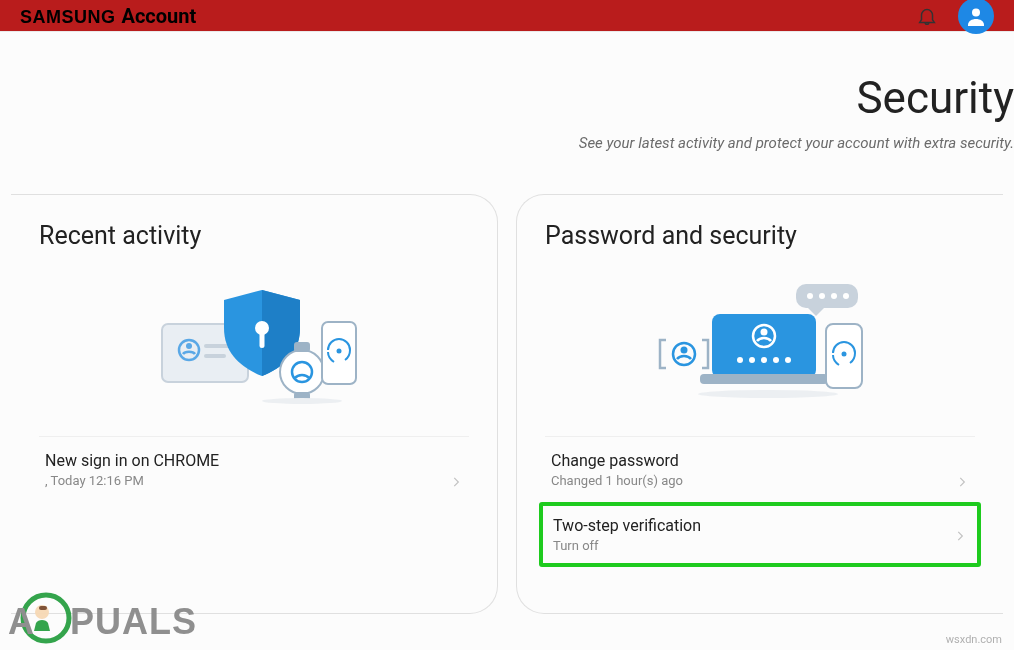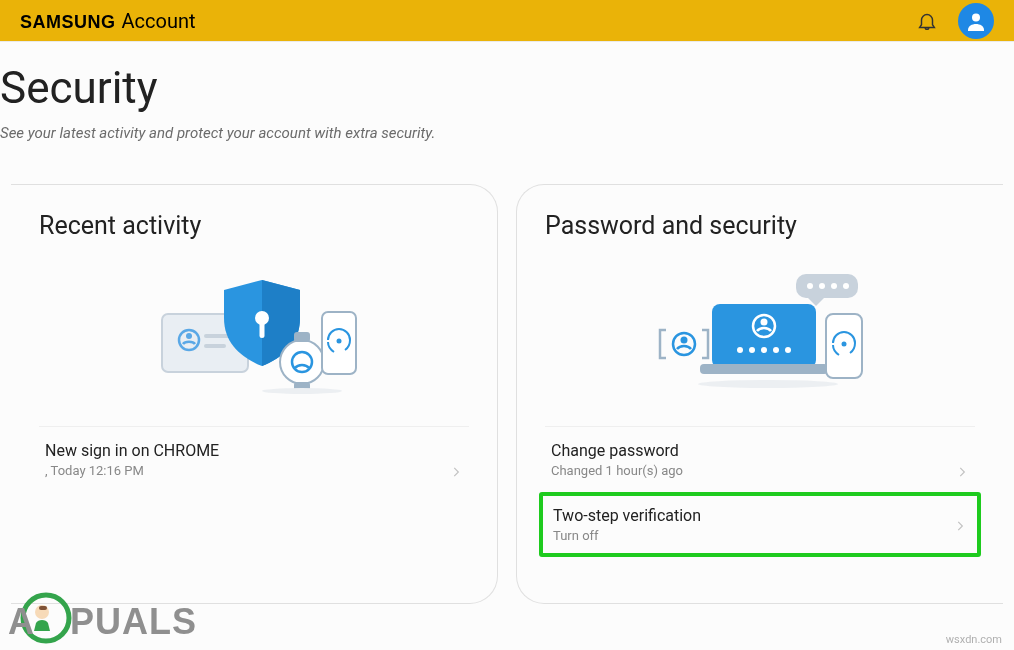--- a/index.html
+++ b/index.html
@@ -9,34 +9,34 @@
       width: 1014px;
       height: 650px;
       overflow: hidden;
       position: relative;
     }
     .header {
       display: flex;
       align-items: center;
       justify-content: space-between;
       padding: 8px 20px;
-      background: #eab308;
+      background: #b91c1c;
       border-bottom: 1px solid #eaeaea;
-      height: 42px;
+      height: 32px;
     }
     .brand { display: flex; align-items: baseline; gap: 6px; }
     .brand-samsung { font-weight: 900; font-size: 18px; letter-spacing: 0.5px; color: #000; font-family: Arial, sans-serif; }
-    .brand-account { font-weight: 400; font-size: 20px; color: #000; }
+    .brand-account { font-weight: 700; font-size: 20px; color: #000; }
     .header-right { display: flex; align-items: center; gap: 20px; }
     .bell-icon { width: 22px; height: 22px; }
     .avatar {
       width: 36px; height: 36px; border-radius: 50%;
       background: #1e88e5; display: flex; align-items: center; justify-content: center;
     }
-    .page-title-block { text-align: left; margin-top: 20px; }
+    .page-title-block { text-align: right; margin-top: 40px; }
     .page-title { font-size: 44px; font-weight: 400; color: #222; }
     .page-subtitle { font-size: 15px; color: #6b6b6b; margin-top: 10px; font-style: italic; }
     .cards {
       display: flex;
       gap: 18px;
       margin-top: 30px;
       padding: 12px;
     }
     .card {
       flex: 1;

